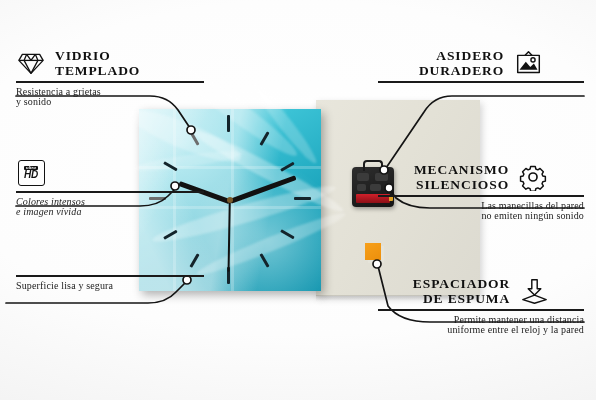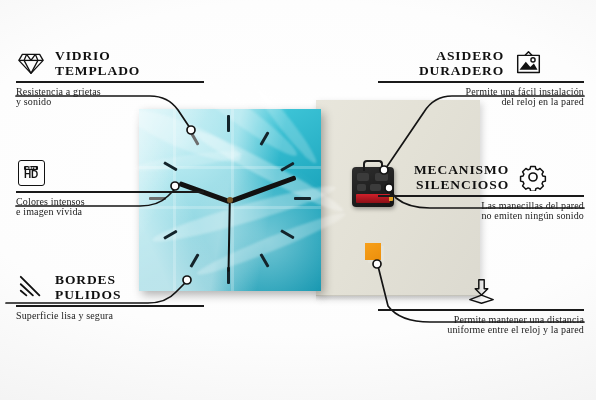--- a/index.html
+++ b/index.html
@@ -70,21 +70,21 @@
   }
   .feat.left .ftitle{text-align:left;}
   .feat.right .ftitle{text-align:right;}
   .rule{height:1.6px;background:#1a1a1a;margin:3px 0 4px 0;}
   .fdesc{
     font-family:"Liberation Serif", serif;font-size:10px;line-height:10.6px;
     color:#1b1b1b;letter-spacing:.15px;
   }
   .feat.right .fdesc{text-align:right;}
   #f-vidrio{left:16px;top:48px;}
-  #f-impresion{left:16px;top:158px;}
+  #f-impresion{left:16px;top:158px;font-style:italic;}
   #f-bordes{left:16px;top:272px;}
   #f-asidero{left:378px;top:48px;}
   #f-mecanismo{left:378px;top:162px;}
   #f-espaciador{left:378px;top:276px;}
   #f-vidrio .rule{width:188px;}
   #f-impresion .rule{width:188px;}
   #f-bordes .rule{width:188px;}
   #f-asidero .rule{width:206px;margin-left:auto;}
   #f-mecanismo .rule{width:206px;margin-left:auto;}
   #f-espaciador .rule{width:206px;margin-left:auto;}
@@ -204,33 +204,20 @@
       </div>
     </div>
     <div class="rule"></div>
     <div class="fdesc">
       <div>Colores intensos</div>
       <div>e imagen vívida</div>
     </div>
   </div>
 
   <div class="feat left" id="f-bordes">
-    <div class="row">
-      <span class="ficon">
-        <svg viewBox="0 0 30 28" width="28" height="26" fill="none" stroke="#111" stroke-width="2" stroke-linecap="round">
-          <path d="M4 3 L24 23"></path>
-            <path d="M4 11 L17 23"></path>
-            <path d="M4 18 L10 23"></path>
-        </svg>
-      </span>
-      <div class="ftitle">
-        <div>BORDES</div>
-        <div>PULIDOS</div>
-      </div>
-    </div>
     <div class="rule"></div>
     <div class="fdesc">
       <div>Superficie lisa y segura</div>
     </div>
   </div>
 
   <div class="feat right" id="f-asidero">
     <div class="row">
       <div class="ftitle">
         <div>ASIDERO</div>
@@ -239,24 +226,20 @@
       <span class="ficon">
         <svg viewBox="0 0 32 30" width="29" height="27" fill="none" stroke="#111" stroke-width="1.6" stroke-linejoin="round">
           <path d="M12 6 L16 2 L20 6"></path>
           <rect x="4" y="6" width="24" height="19"></rect>
           <path d="M6 22 L13 13 L18 19 L22 15 L26 22 Z" fill="#111" stroke="none"></path>
           <circle cx="21" cy="11" r="2.3"></circle>
         </svg>
       </span>
     </div>
     <div class="rule"></div>
-    <div class="fdesc">
-      <div>Permite una fácil instalación</div>
-      <div>del reloj en la pared</div>
-    </div>
   </div>
 
   <div class="feat right" id="f-mecanismo">
     <div class="row">
       <div class="ftitle">
         <div>MECANISMO</div>
         <div>SILENCIOSO</div>
       </div>
       <span class="ficon">
         <svg viewBox="0 0 30 30" width="28" height="28" fill="none" stroke="#111" stroke-width="1.8" stroke-linejoin="round">
@@ -267,20 +250,24 @@
     </div>
     <div class="rule"></div>
     <div class="fdesc">
       <div>Las manecillas del pared</div>
       <div>no emiten ningún sonido</div>
     </div>
   </div>
 
   <div class="feat right" id="f-espaciador">
     <div class="row">
+      <div class="ftitle">
+        <div>ESPACIADOR</div>
+        <div>DE ESPUMA</div>
+      </div>
       <span class="ficon">
         <svg viewBox="0 0 32 30" width="29" height="27" fill="none" stroke="#111" stroke-width="1.6" stroke-linejoin="round">
           <path d="M13 2 h6 v10 h4 l-7 7 -7-7 h4 Z"></path>
           <path d="M16 19 L29 24 L16 28 L3 24 Z"></path>
         </svg>
       </span>
     </div>
     <div class="rule"></div>
     <div class="fdesc">
       <div>Permite mantener una distancia</div>

